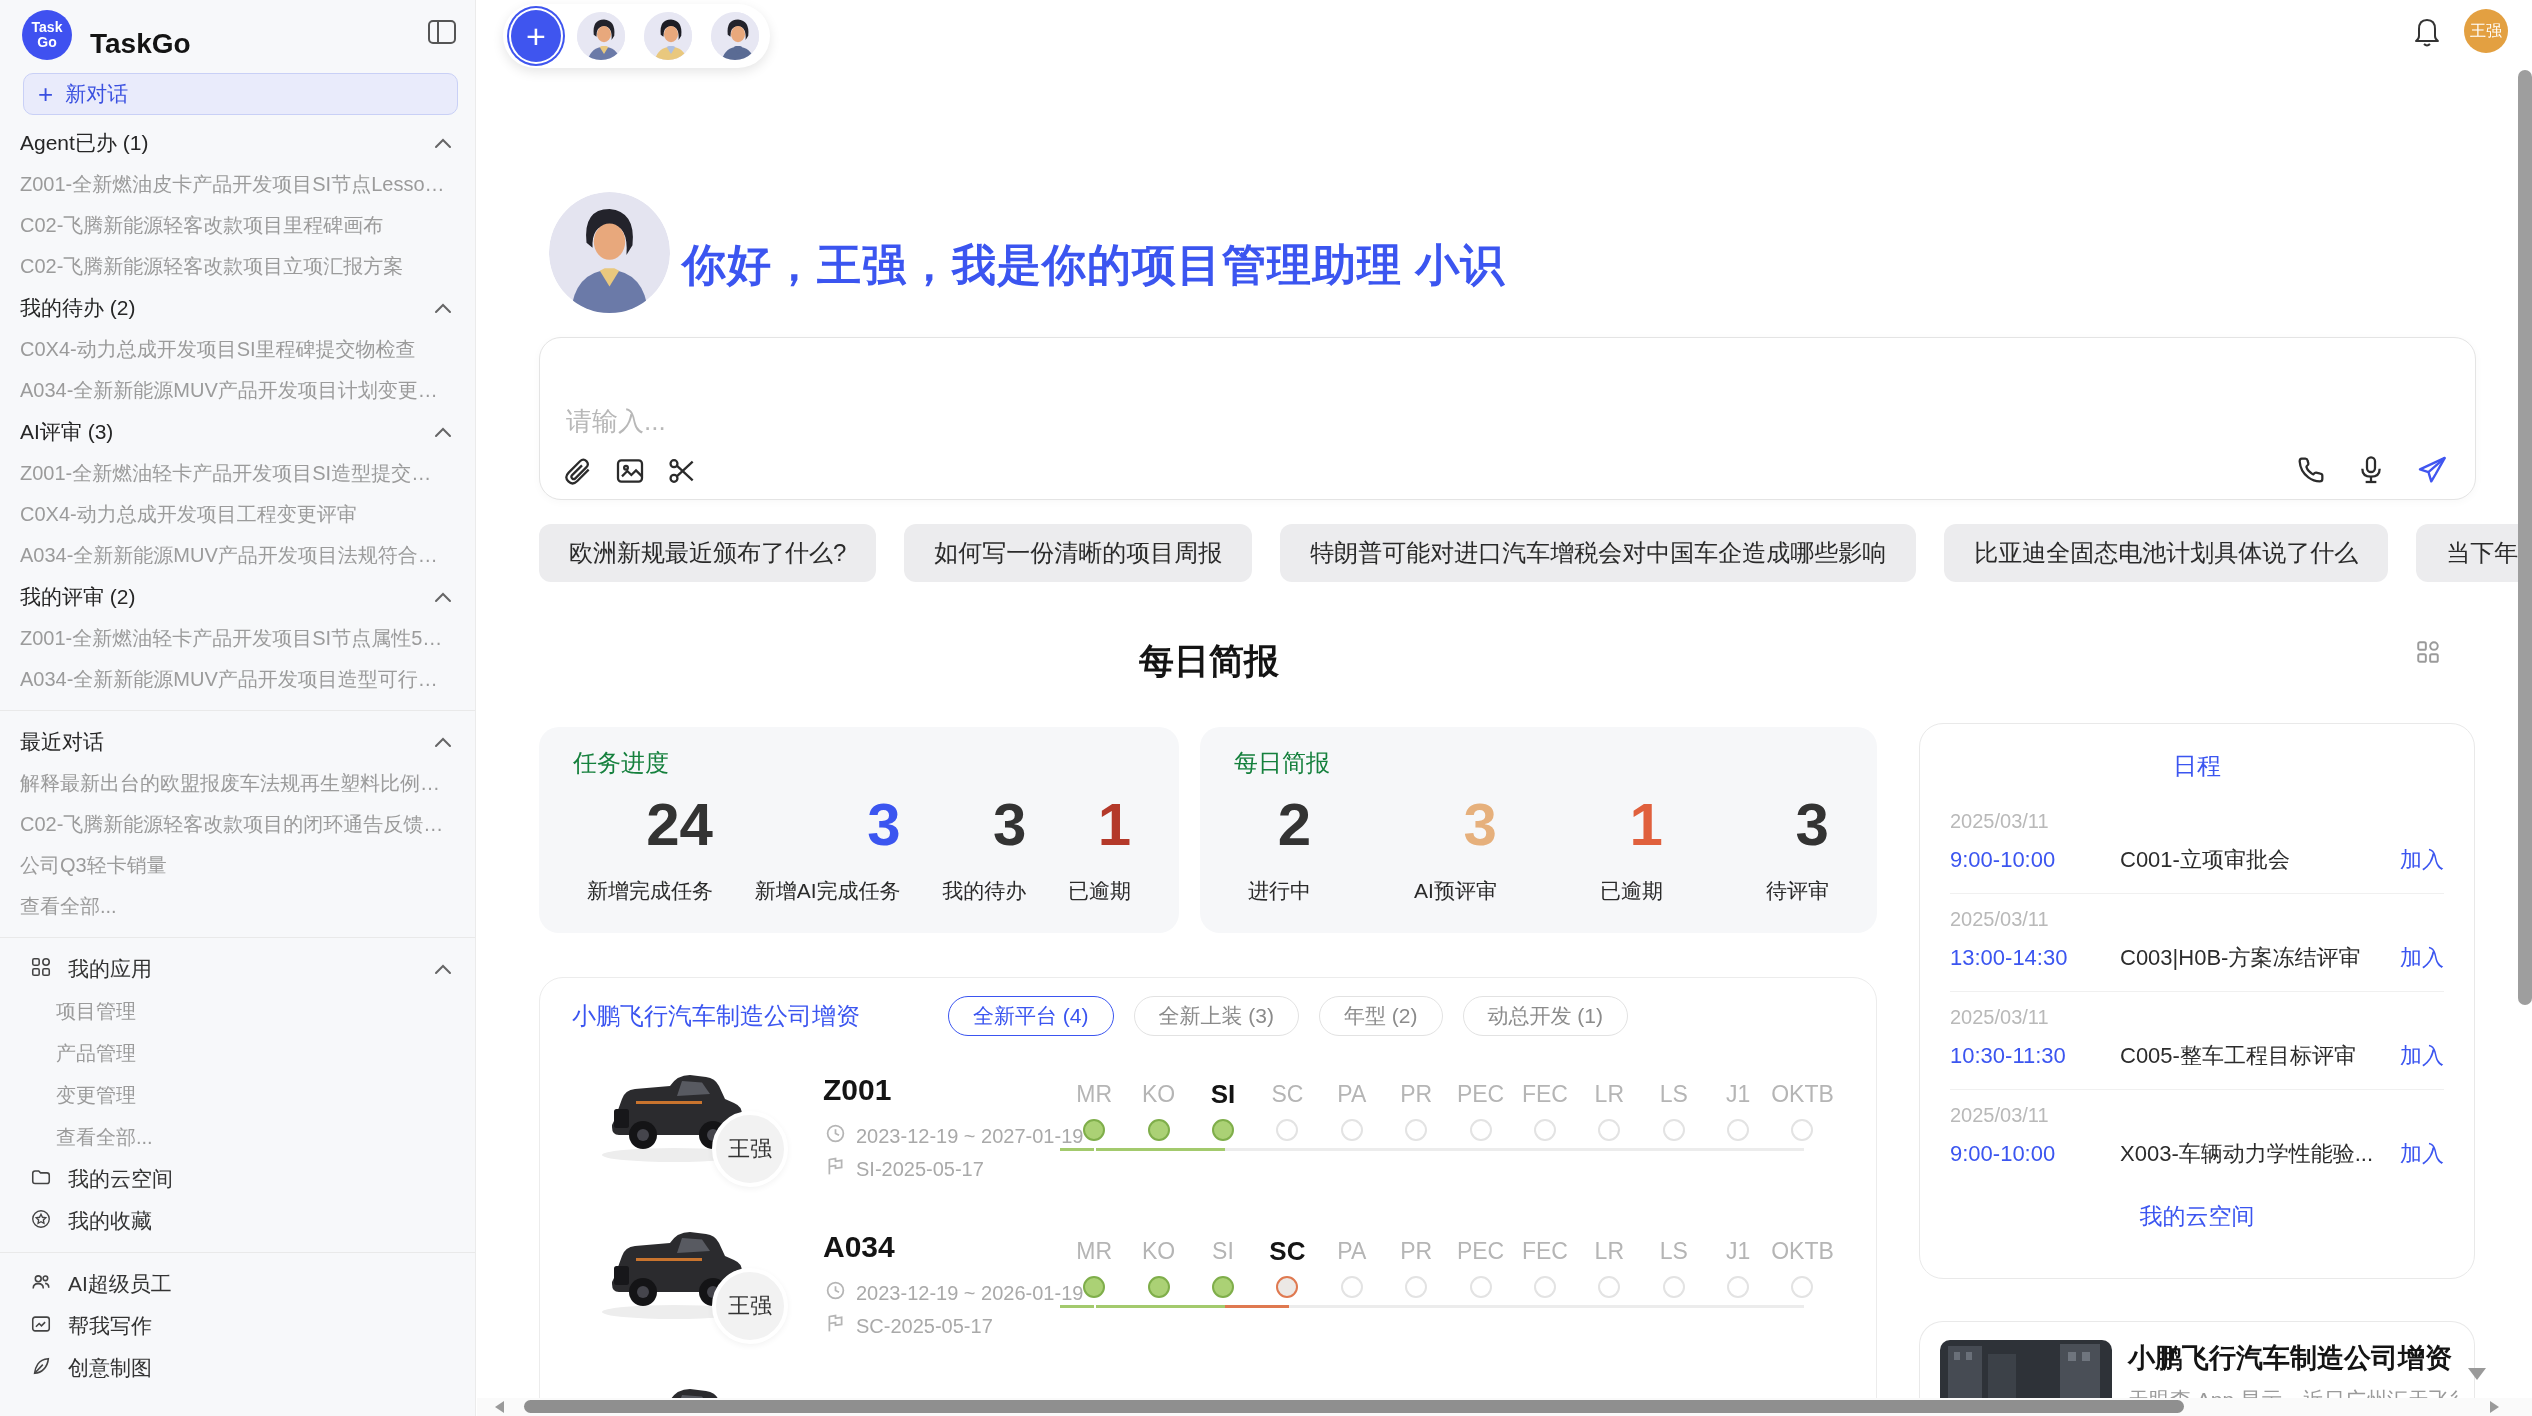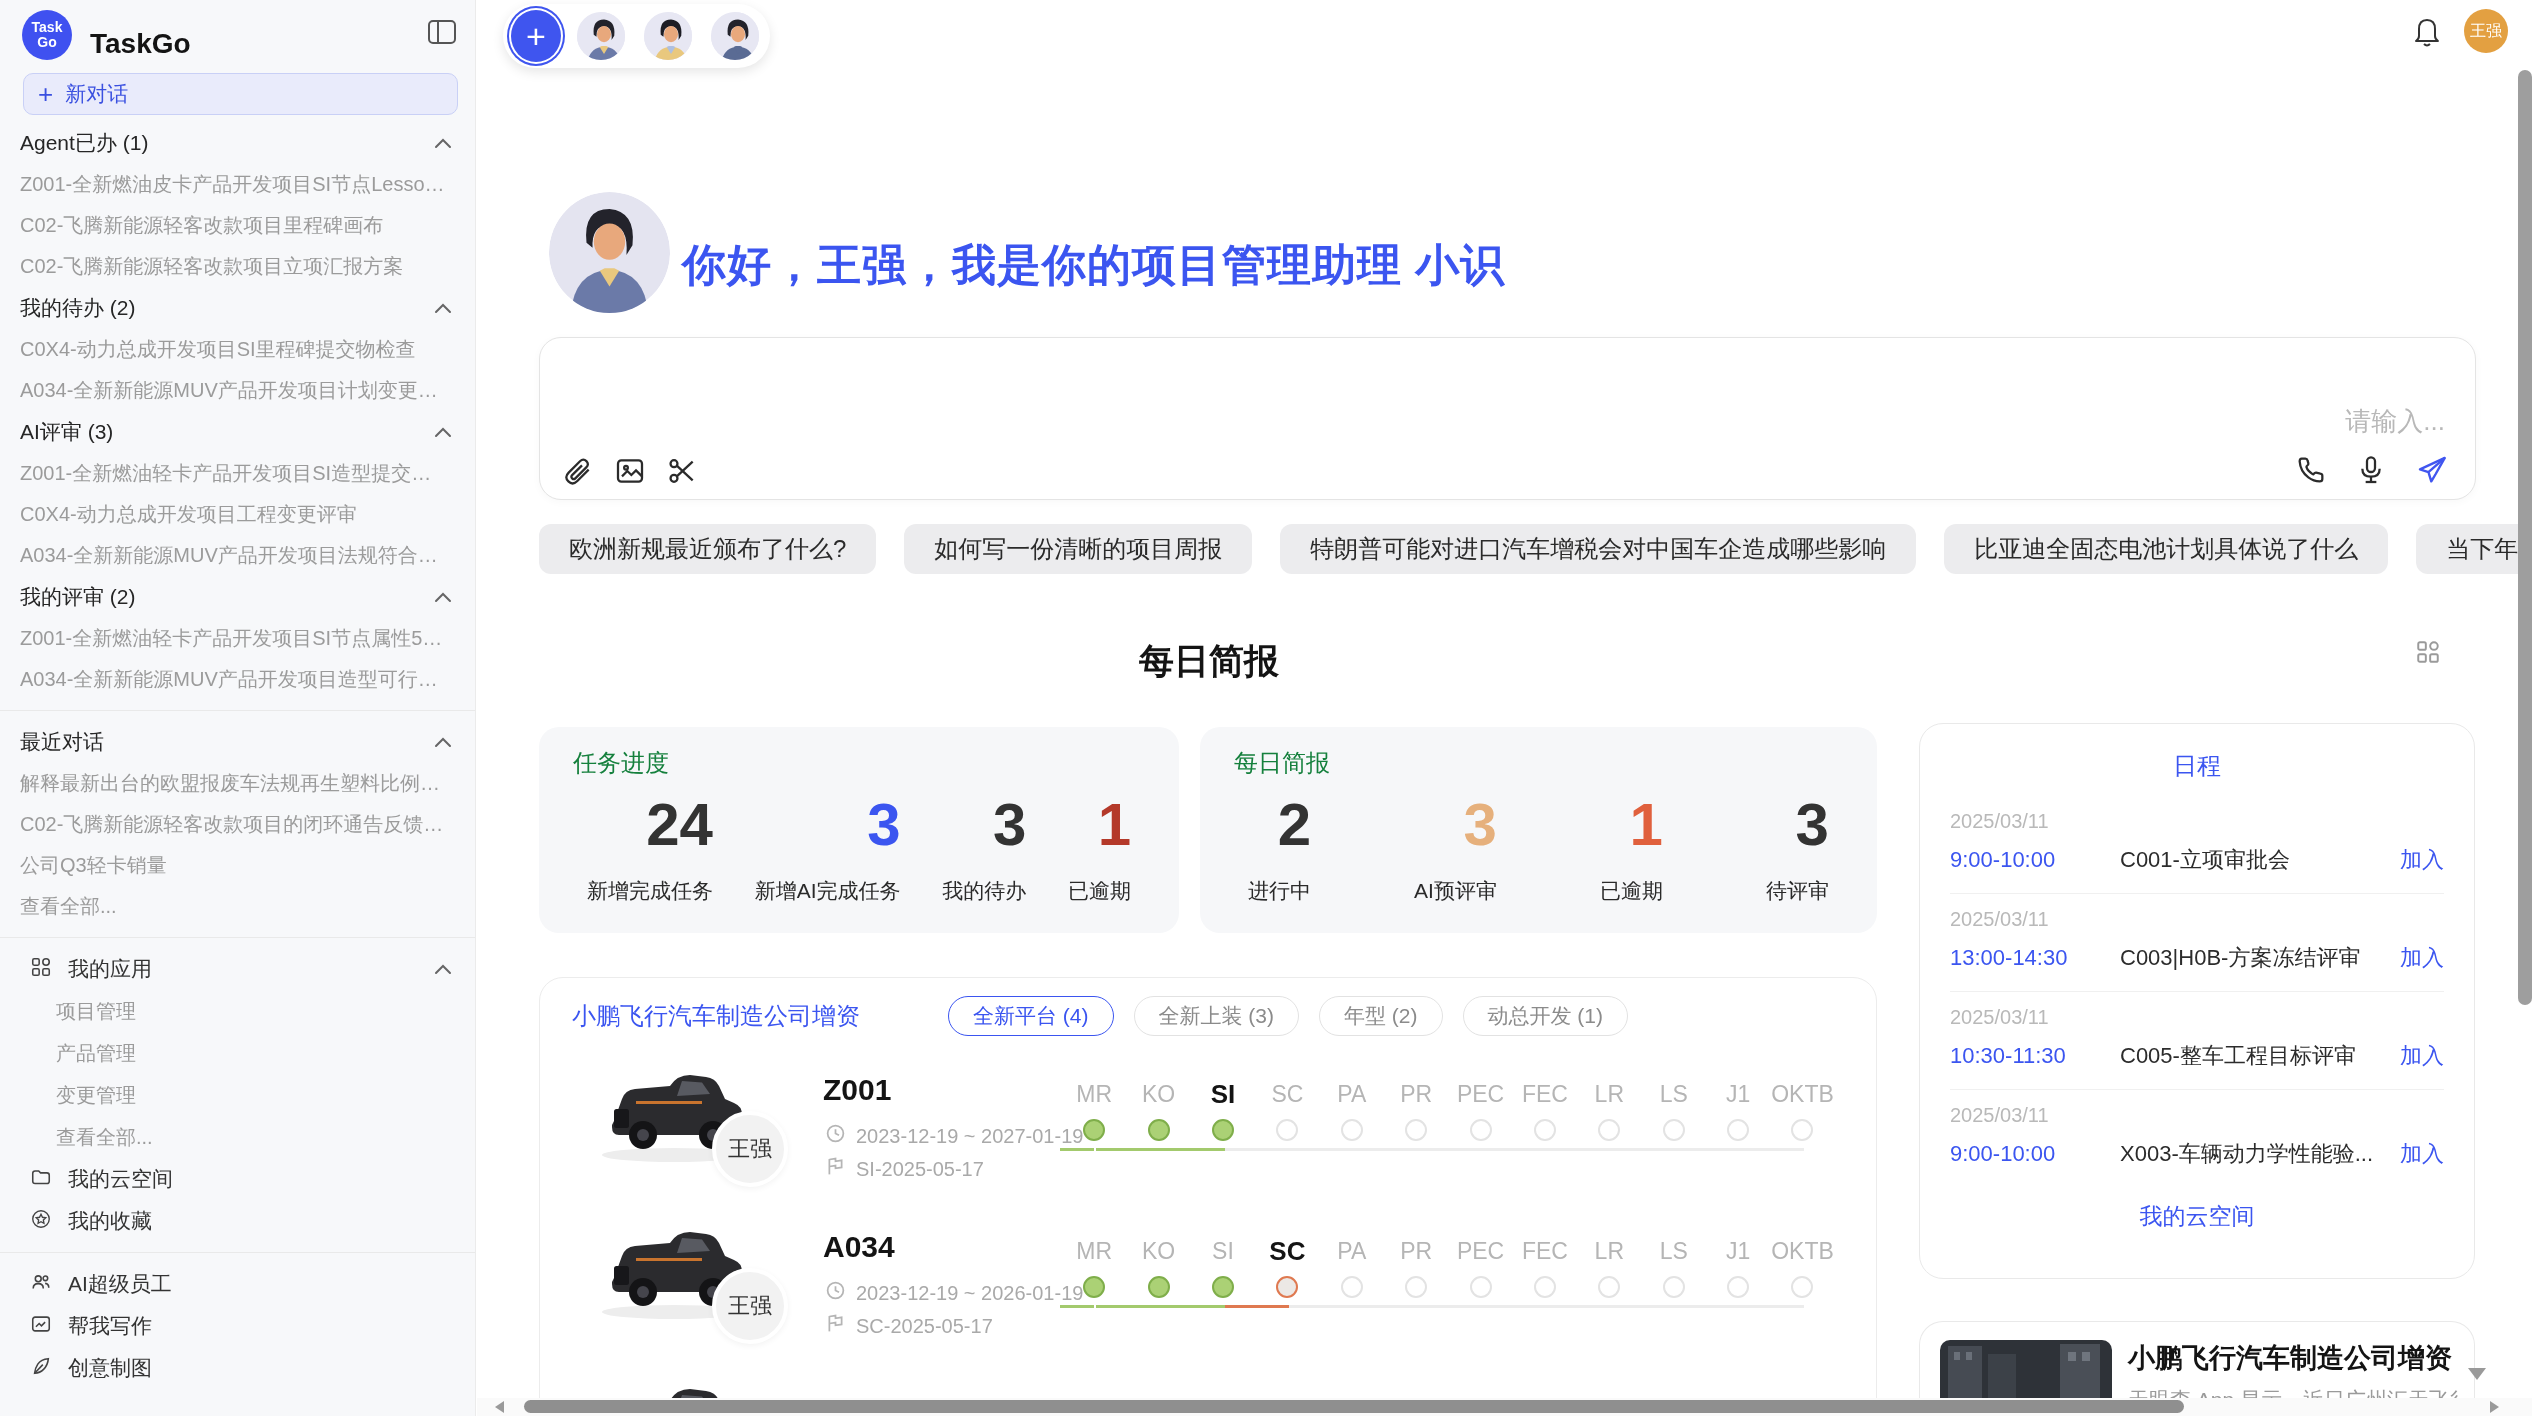--- a/index.html
+++ b/index.html
@@ -49,30 +49,30 @@
   
   #greet-avatar { position:absolute; left:549px; top:192px; width:121px; height:121px;
     border-radius:50%; overflow:hidden; }
   #greet-text { position:absolute; left:682px; top:236px; font-size:44px; font-weight:bold;
     color:#3b55f0; letter-spacing:1px; }
   #composer { position:absolute; left:539px; top:337px; width:1937px; height:163px;
     background:#fff; border:1.5px solid #e4e4e4; border-radius:22px;
     box-shadow:0 2px 8px rgba(0,0,0,.03); }
   #chat-input { position:absolute; left:0; top:0; width:100%; height:110px; border:none;
     outline:none; resize:none; background:transparent; padding:66px 30px 0 26px;
-    font-size:26px; font-family:inherit; color:#333;text-align:right; }
+    font-size:26px; font-family:inherit; color:#333; }
   #chat-input::placeholder { color:#b8b8b8; }
   #composer-left-icons { position:absolute; left:22px; bottom:12px; display:flex; gap:20px; color:#2b2b2b; }
   #composer-right-icons { position:absolute; right:26px; bottom:12px; display:flex; gap:28px; align-items:center; color:#2b2b2b; }
   .cicon { cursor:pointer; display:inline-flex; }
   #send-icon { color:#4156f0; }
 
   
   #chips { position:absolute; left:539px; top:524px; display:flex; gap:28px; }
-  .chip { height:50px; background:#ececee; border-radius:12px; display:flex; align-items:center;
+  .chip { height:58px; background:#ececee; border-radius:12px; display:flex; align-items:center;
     padding:0 30px; font-size:24px; color:#2a2a2a; white-space:nowrap; cursor:pointer; }
 
   
   #briefing-title { position:absolute; left:539px; top:638px; width:1340px; text-align:center;
     font-size:35px; font-weight:bold; color:#141414; }
   #briefing-grid-icon { position:absolute; left:2415px; top:639px; color:#9a9a9a; cursor:pointer; }
   .stat-card { position:absolute; top:727px; height:206px; background:#f6f7f9; border-radius:20px;
     padding:20px 34px 0 34px; }
   #stat-card-0 { left:539px; width:640px; }
   #stat-card-1 { left:1200px; width:677px; }

